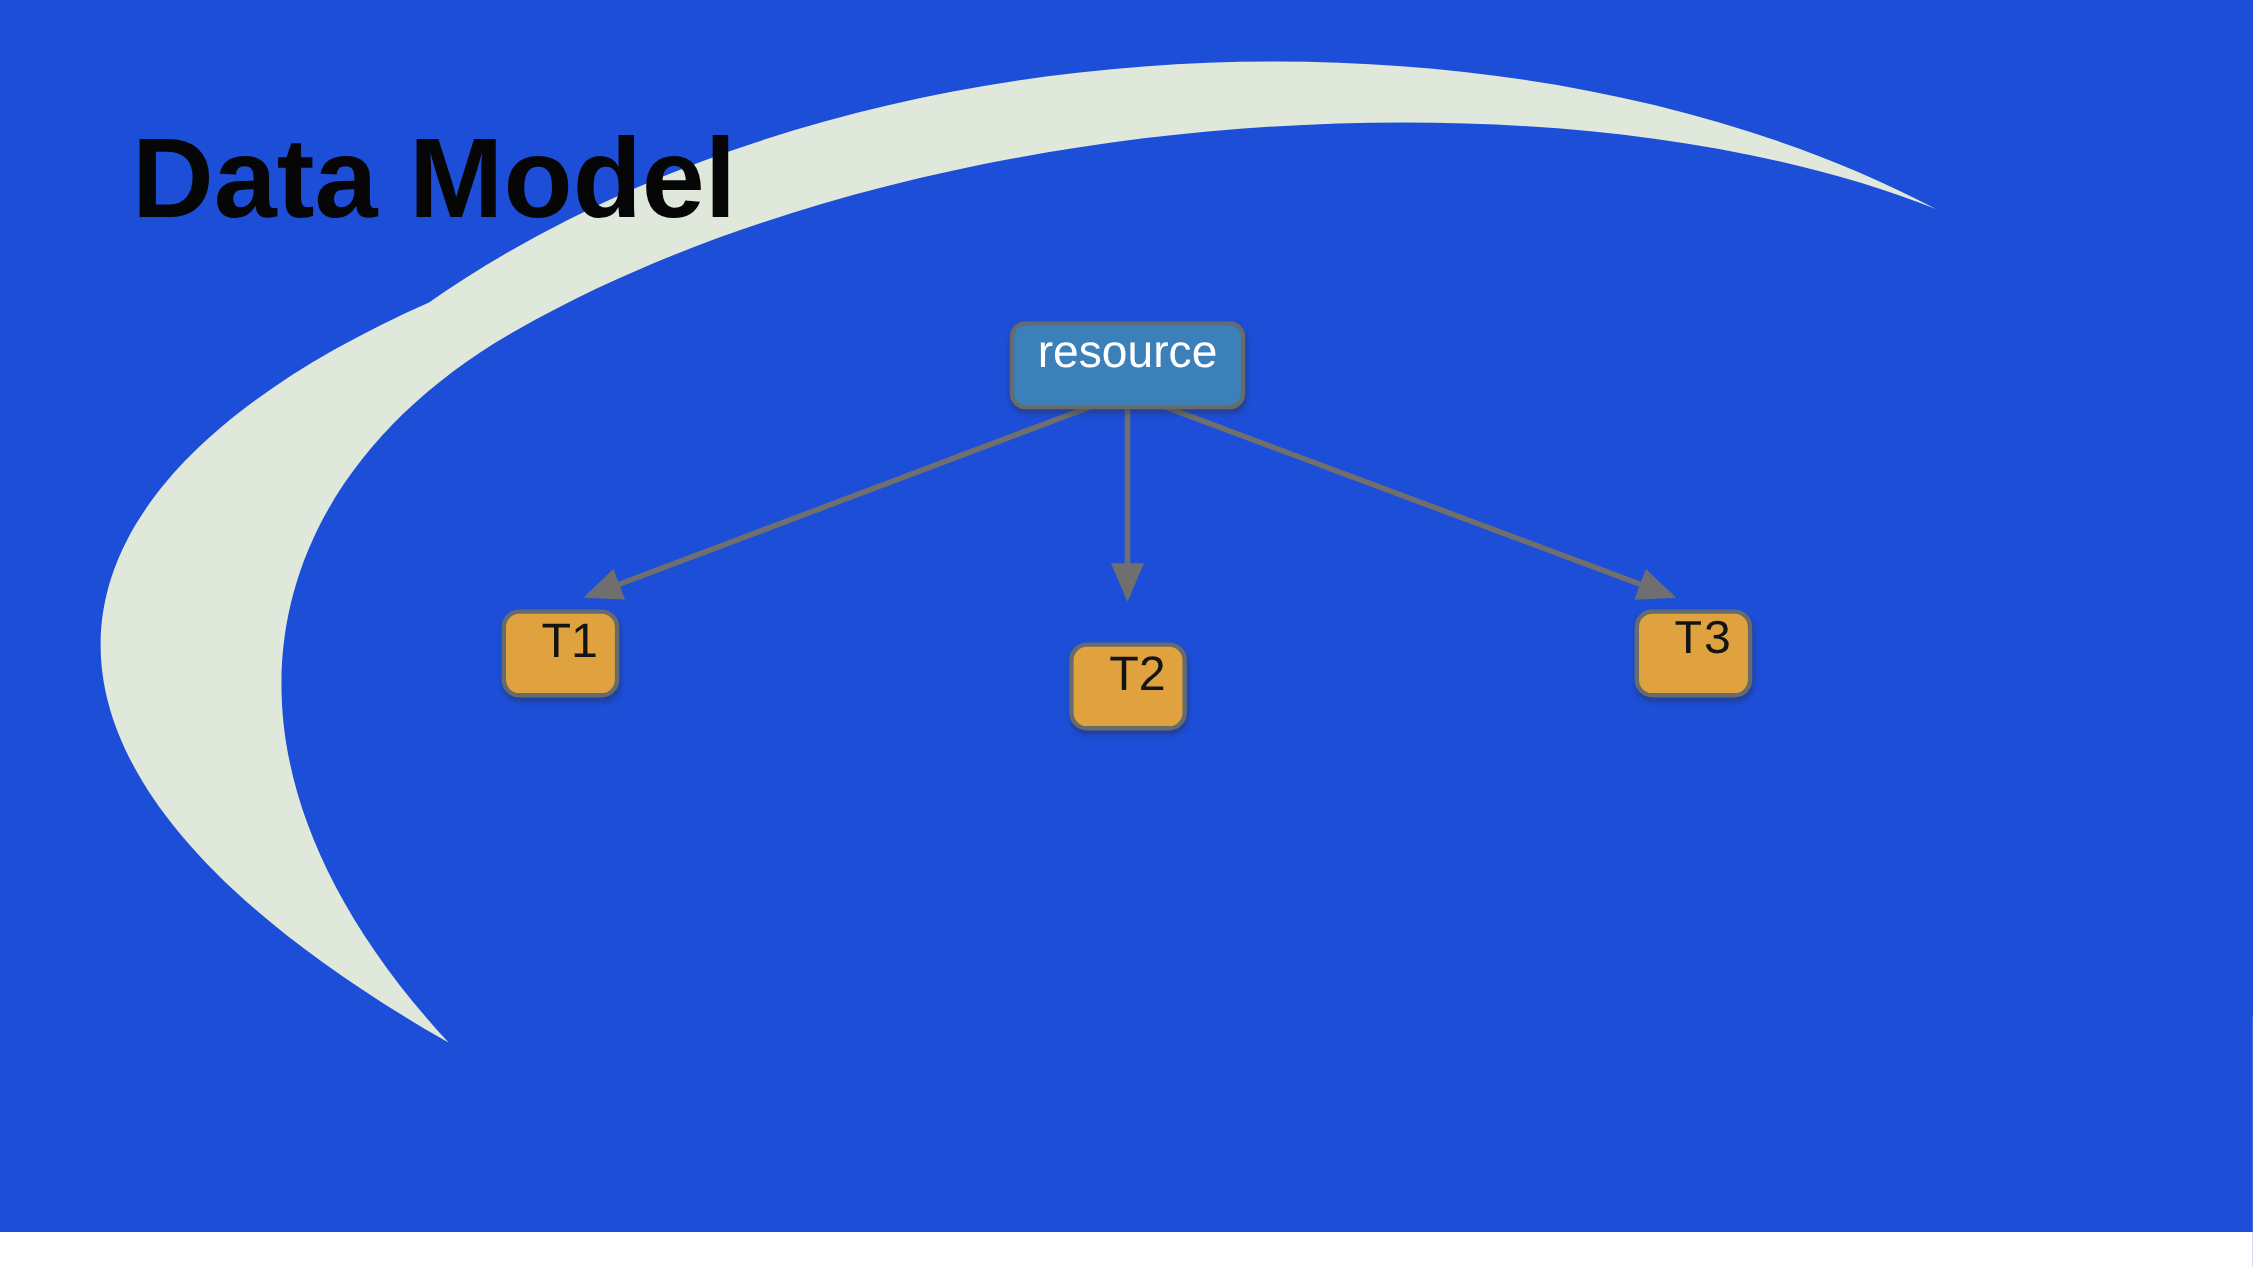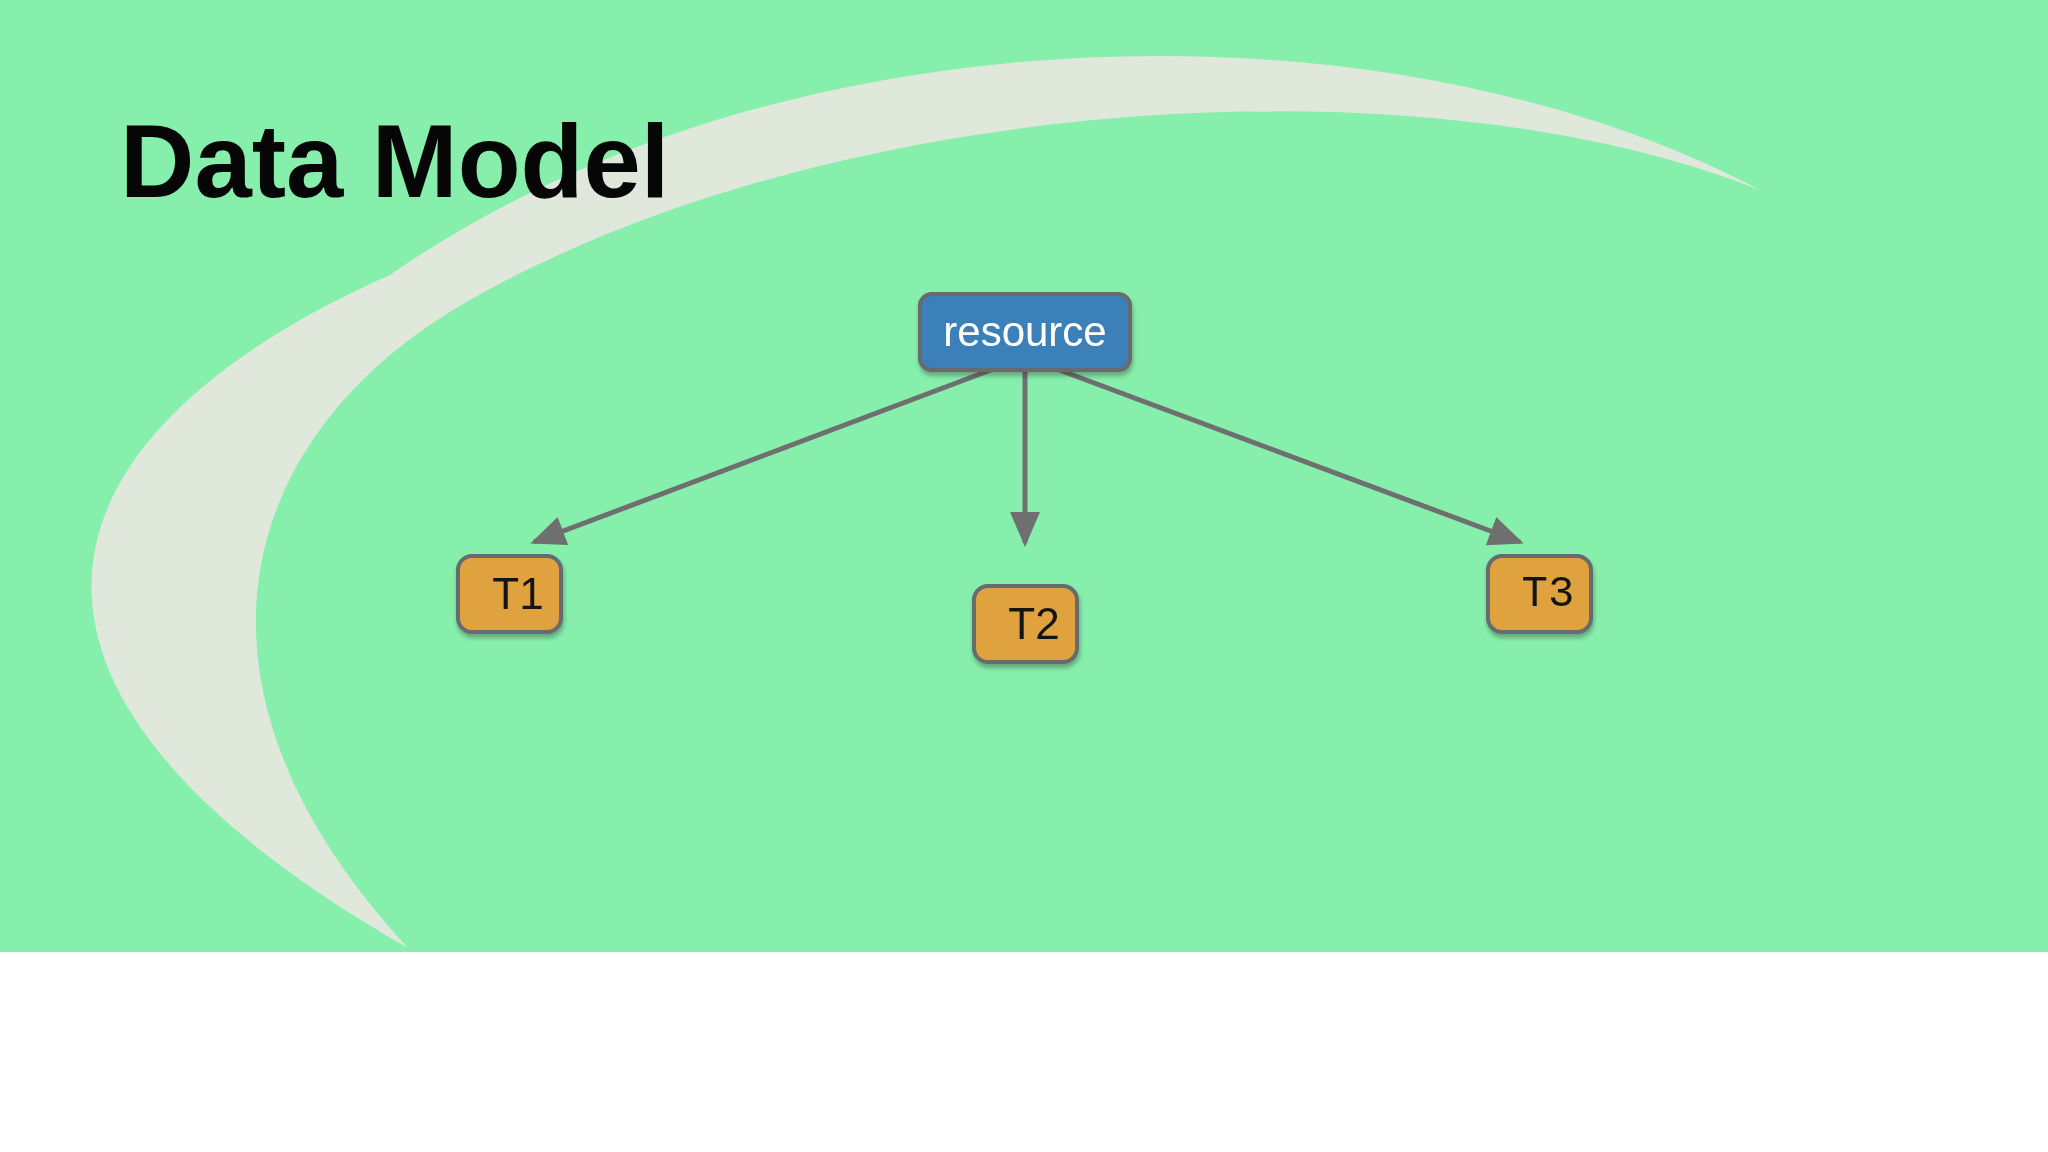--- a/index.html
+++ b/index.html
@@ -4,22 +4,22 @@
 <style>
   html, body { margin: 0; padding: 0; }
   body {
     width: 2048px; height: 1152px;
     background: #ffffff;
     font-family: "Liberation Sans", sans-serif;
     overflow: hidden;
   }
   .slide {
     position: relative;
-    width: 2048px; height: 952px;
-    background: #86efac;
+    width: 2048px; height: 1120px;
+    background: #1d4ed8;
   }
   .bg-layer {
     position: absolute; left: 0; top: 0;
     width: 2048px; height: 1152px;
     z-index: 0;
   }
   .slide-title {
     position: absolute;
     left: 120px; top: 110px;
     z-index: 2;
@@ -28,21 +28,21 @@
     color: #060606;
     letter-spacing: 0px;
     line-height: 1;
     white-space: nowrap;
   }
   .node {
     position: absolute;
     z-index: 2;
     box-sizing: border-box;
     display: flex;
-    align-items: center;
+    align-items: flex-start;
     justify-content: center;
     border: 4px solid #666b6e;
     box-shadow: 1px 4px 4px rgba(40,40,40,0.35);
   }
   .node-root {
     left: 918px; top: 292px;
     width: 214px; height: 80px;
     border-radius: 14px;
     background: #3c80b9;
     color: #ffffff;

